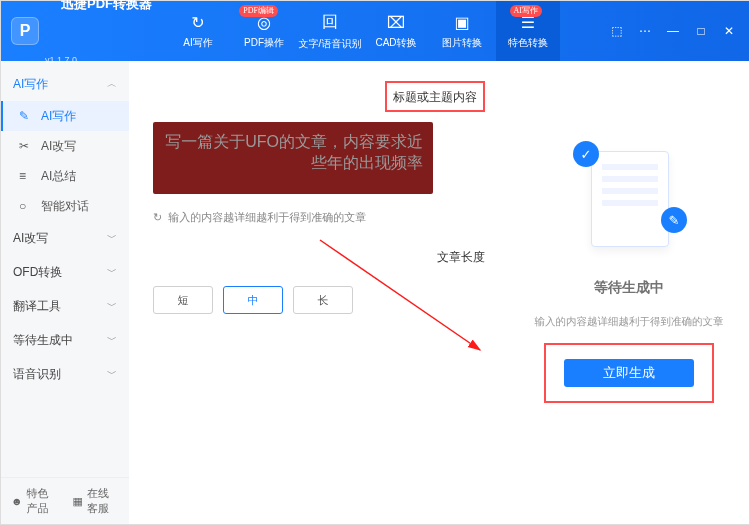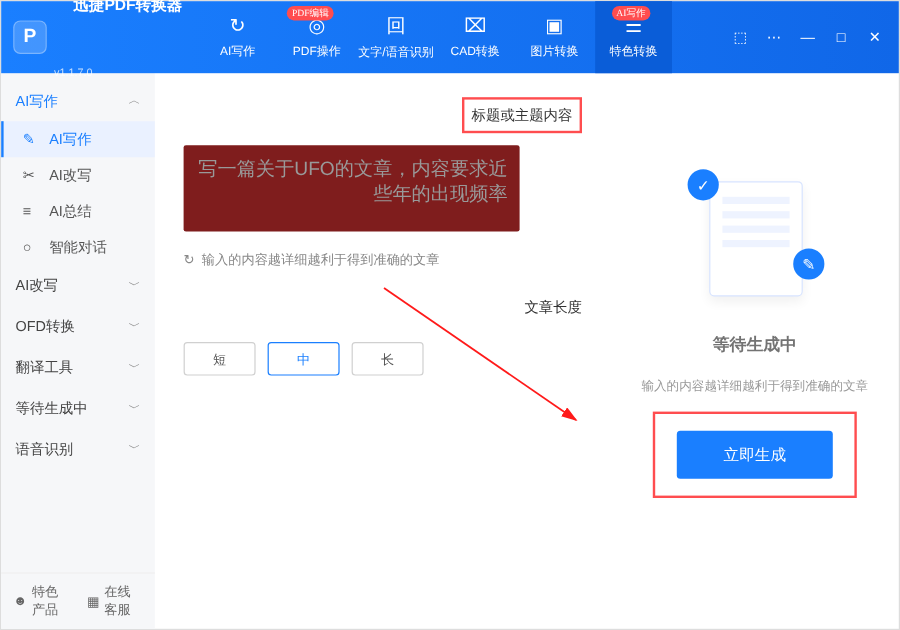--- a/index.html
+++ b/index.html
@@ -49,21 +49,21 @@
     .preview { width: 240px; padding: 20px 14px; display: flex; flex-direction: column; align-items: center; font-size: 12px; color: #666; }
     .illust { width: 120px; height: 120px; margin-top: 60px; position: relative; }
     .doc { position: absolute; width: 78px; height: 96px; background: #fff; border: 1px solid #d8e4ff; border-radius: 4px; top: 10px; left: 22px; box-shadow: 0 4px 10px rgba(0,0,0,.06); }
     .doc::before { content: ""; position: absolute; top: 12px; left: 10px; right: 10px; height: 6px; background: #eef3ff; box-shadow: 0 12px 0 #eef3ff, 0 24px 0 #eef3ff, 0 36px 0 #eef3ff; }
     .badge-circle { position: absolute; width: 26px; height: 26px; border-radius: 50%; background: #1a7fff; color: #fff; display: flex; align-items: center; justify-content: center; font-size: 13px; }
     .bc1 { top: 0; left: 4px; }
     .bc2 { bottom: 28px; right: 2px; }
     .wait-title { margin-top: 18px; font-size: 14px; color: #737373; font-weight: 700; text-align: center; }
     .wait-sub { margin-top: 18px; font-size: 10.5px; color: #999; }
     .generate-wrap { margin-top: 14px; border: 2px solid #ff4d4f; padding: 14px 18px; }
-    .generate-btn { width: 130px; height: 40px; background: #1a7fff; color: #fff; border: none; border-radius: 3px; font-size: 13px; cursor: pointer; }
+    .generate-btn { width: 130px; height: 28px; background: #1a7fff; color: #fff; border: none; border-radius: 3px; font-size: 13px; cursor: pointer; }
 
     
     .annot-svg { position: absolute; top: 0; left: 0; pointer-events: none; }
   </style>
 </head>
 <body>
 
 <div class="app">
   <div class="topbar">
     <div class="logo">

